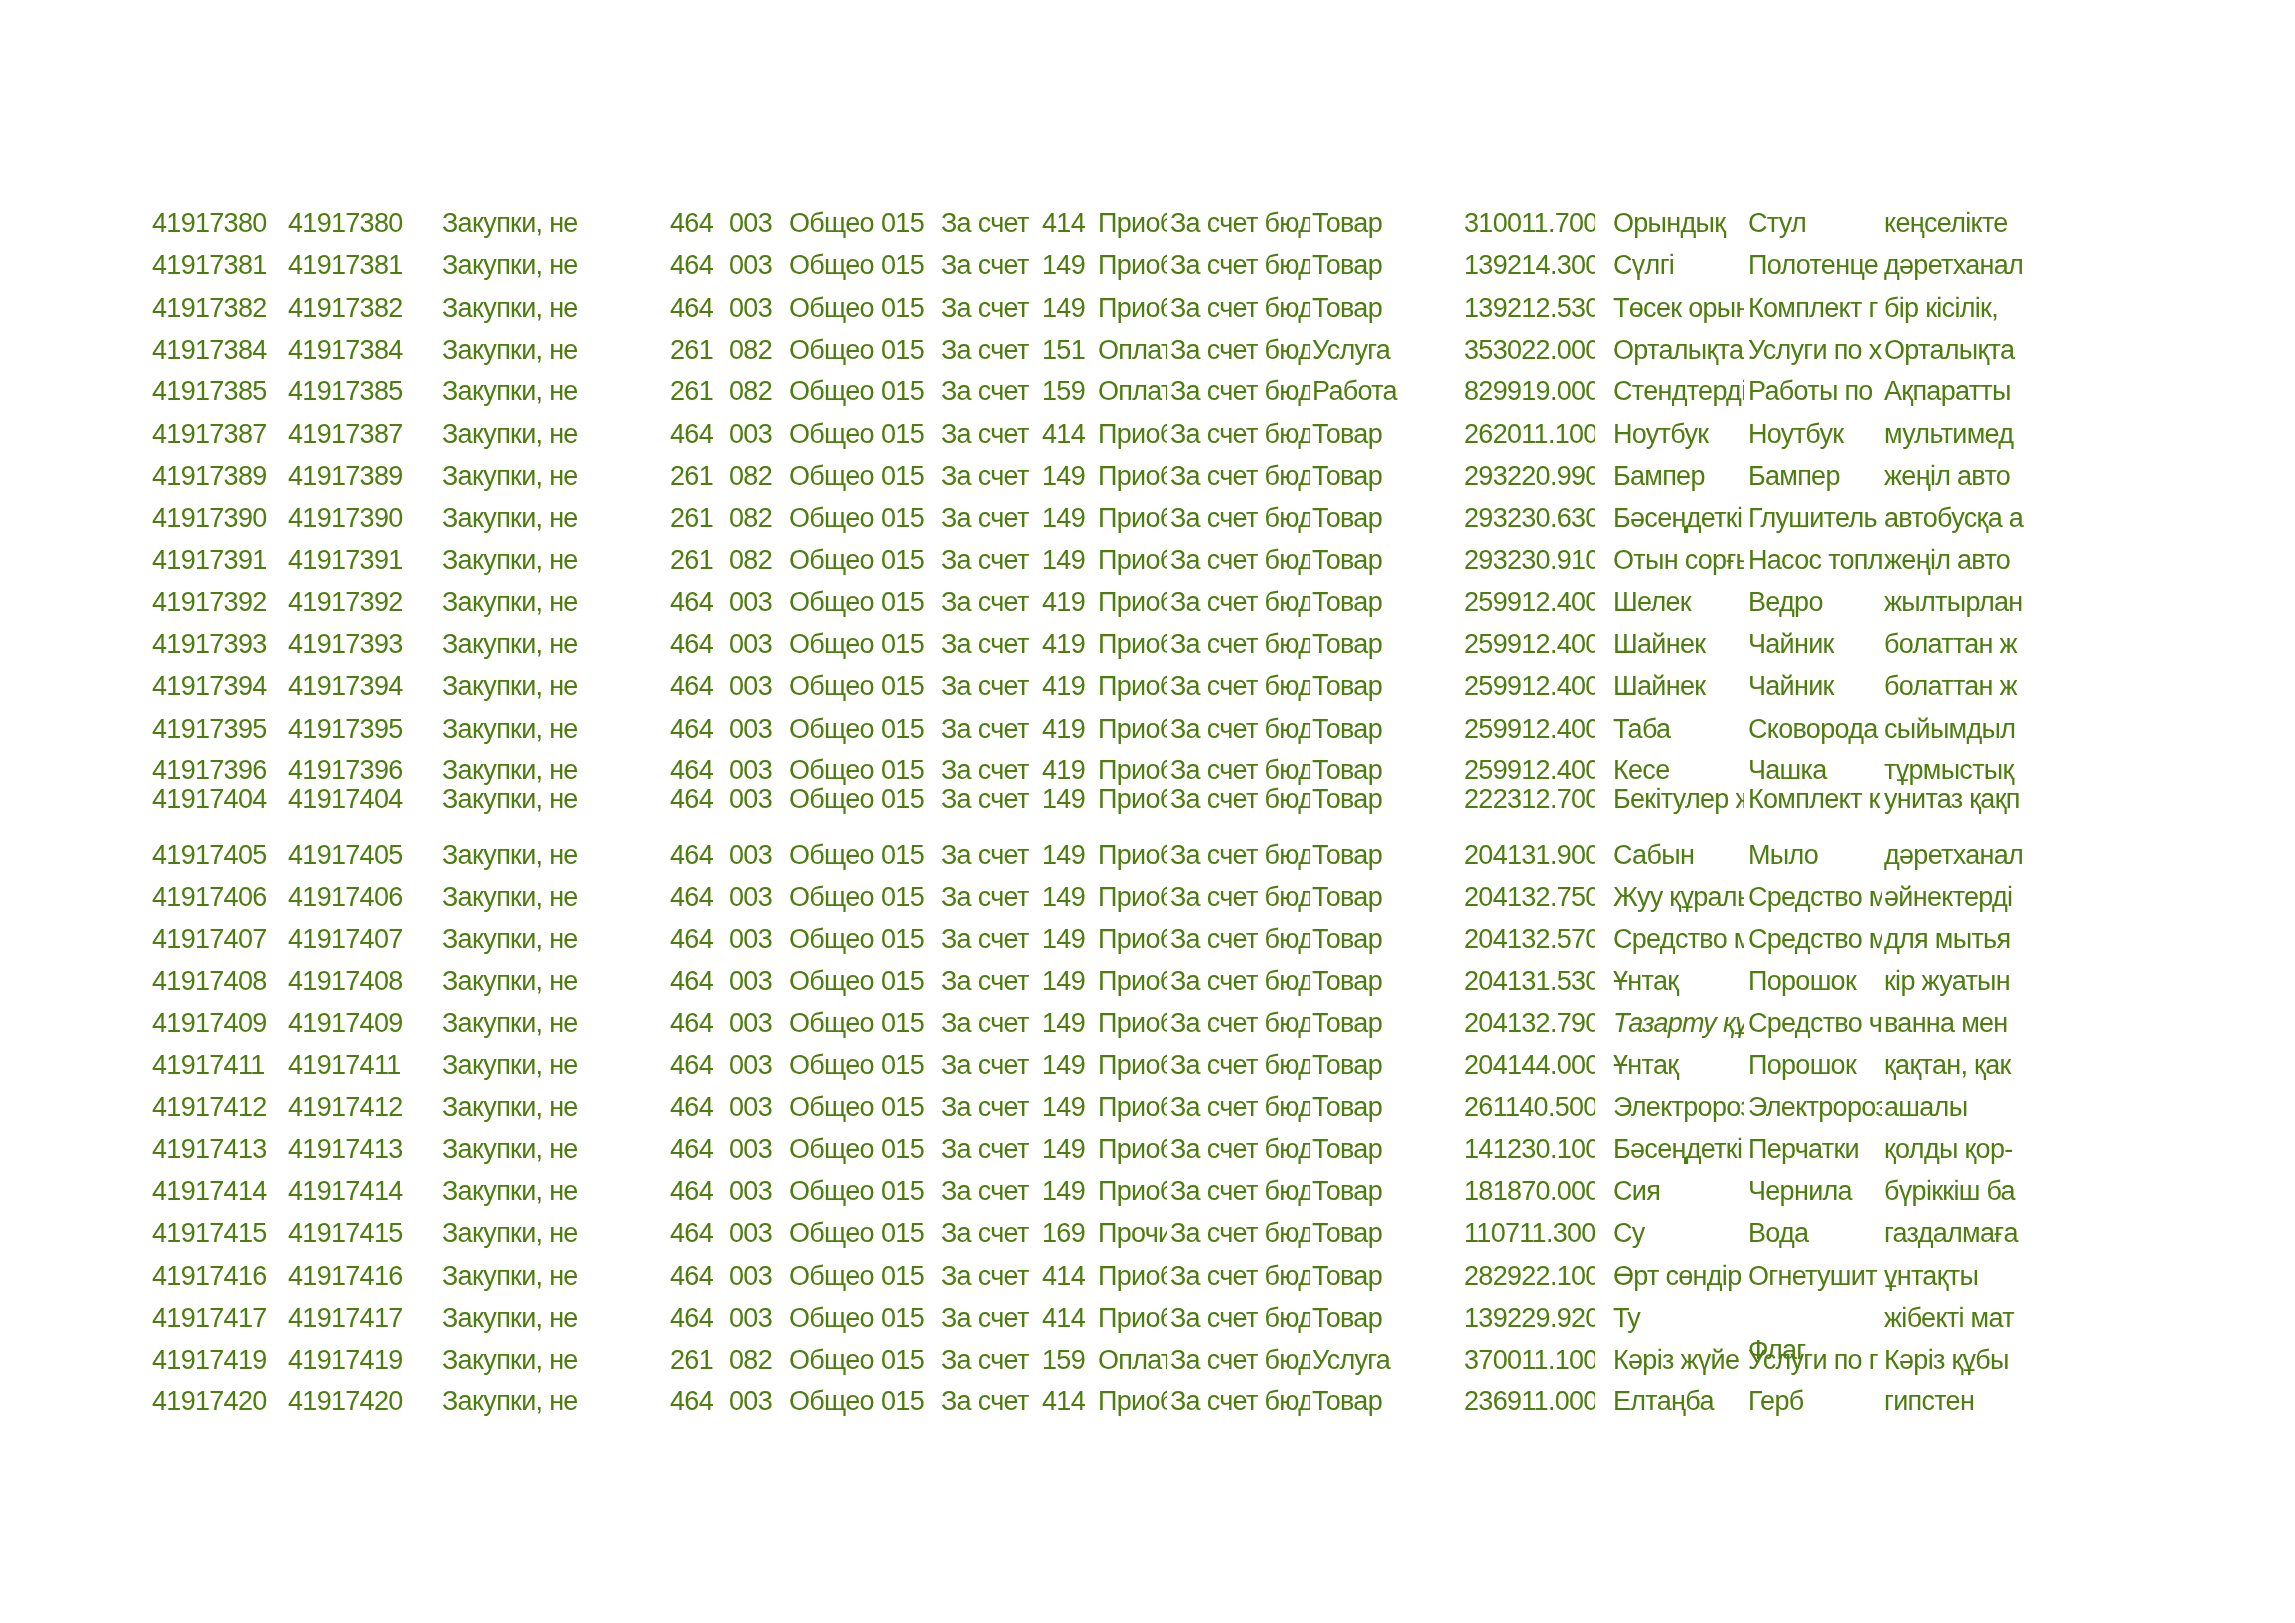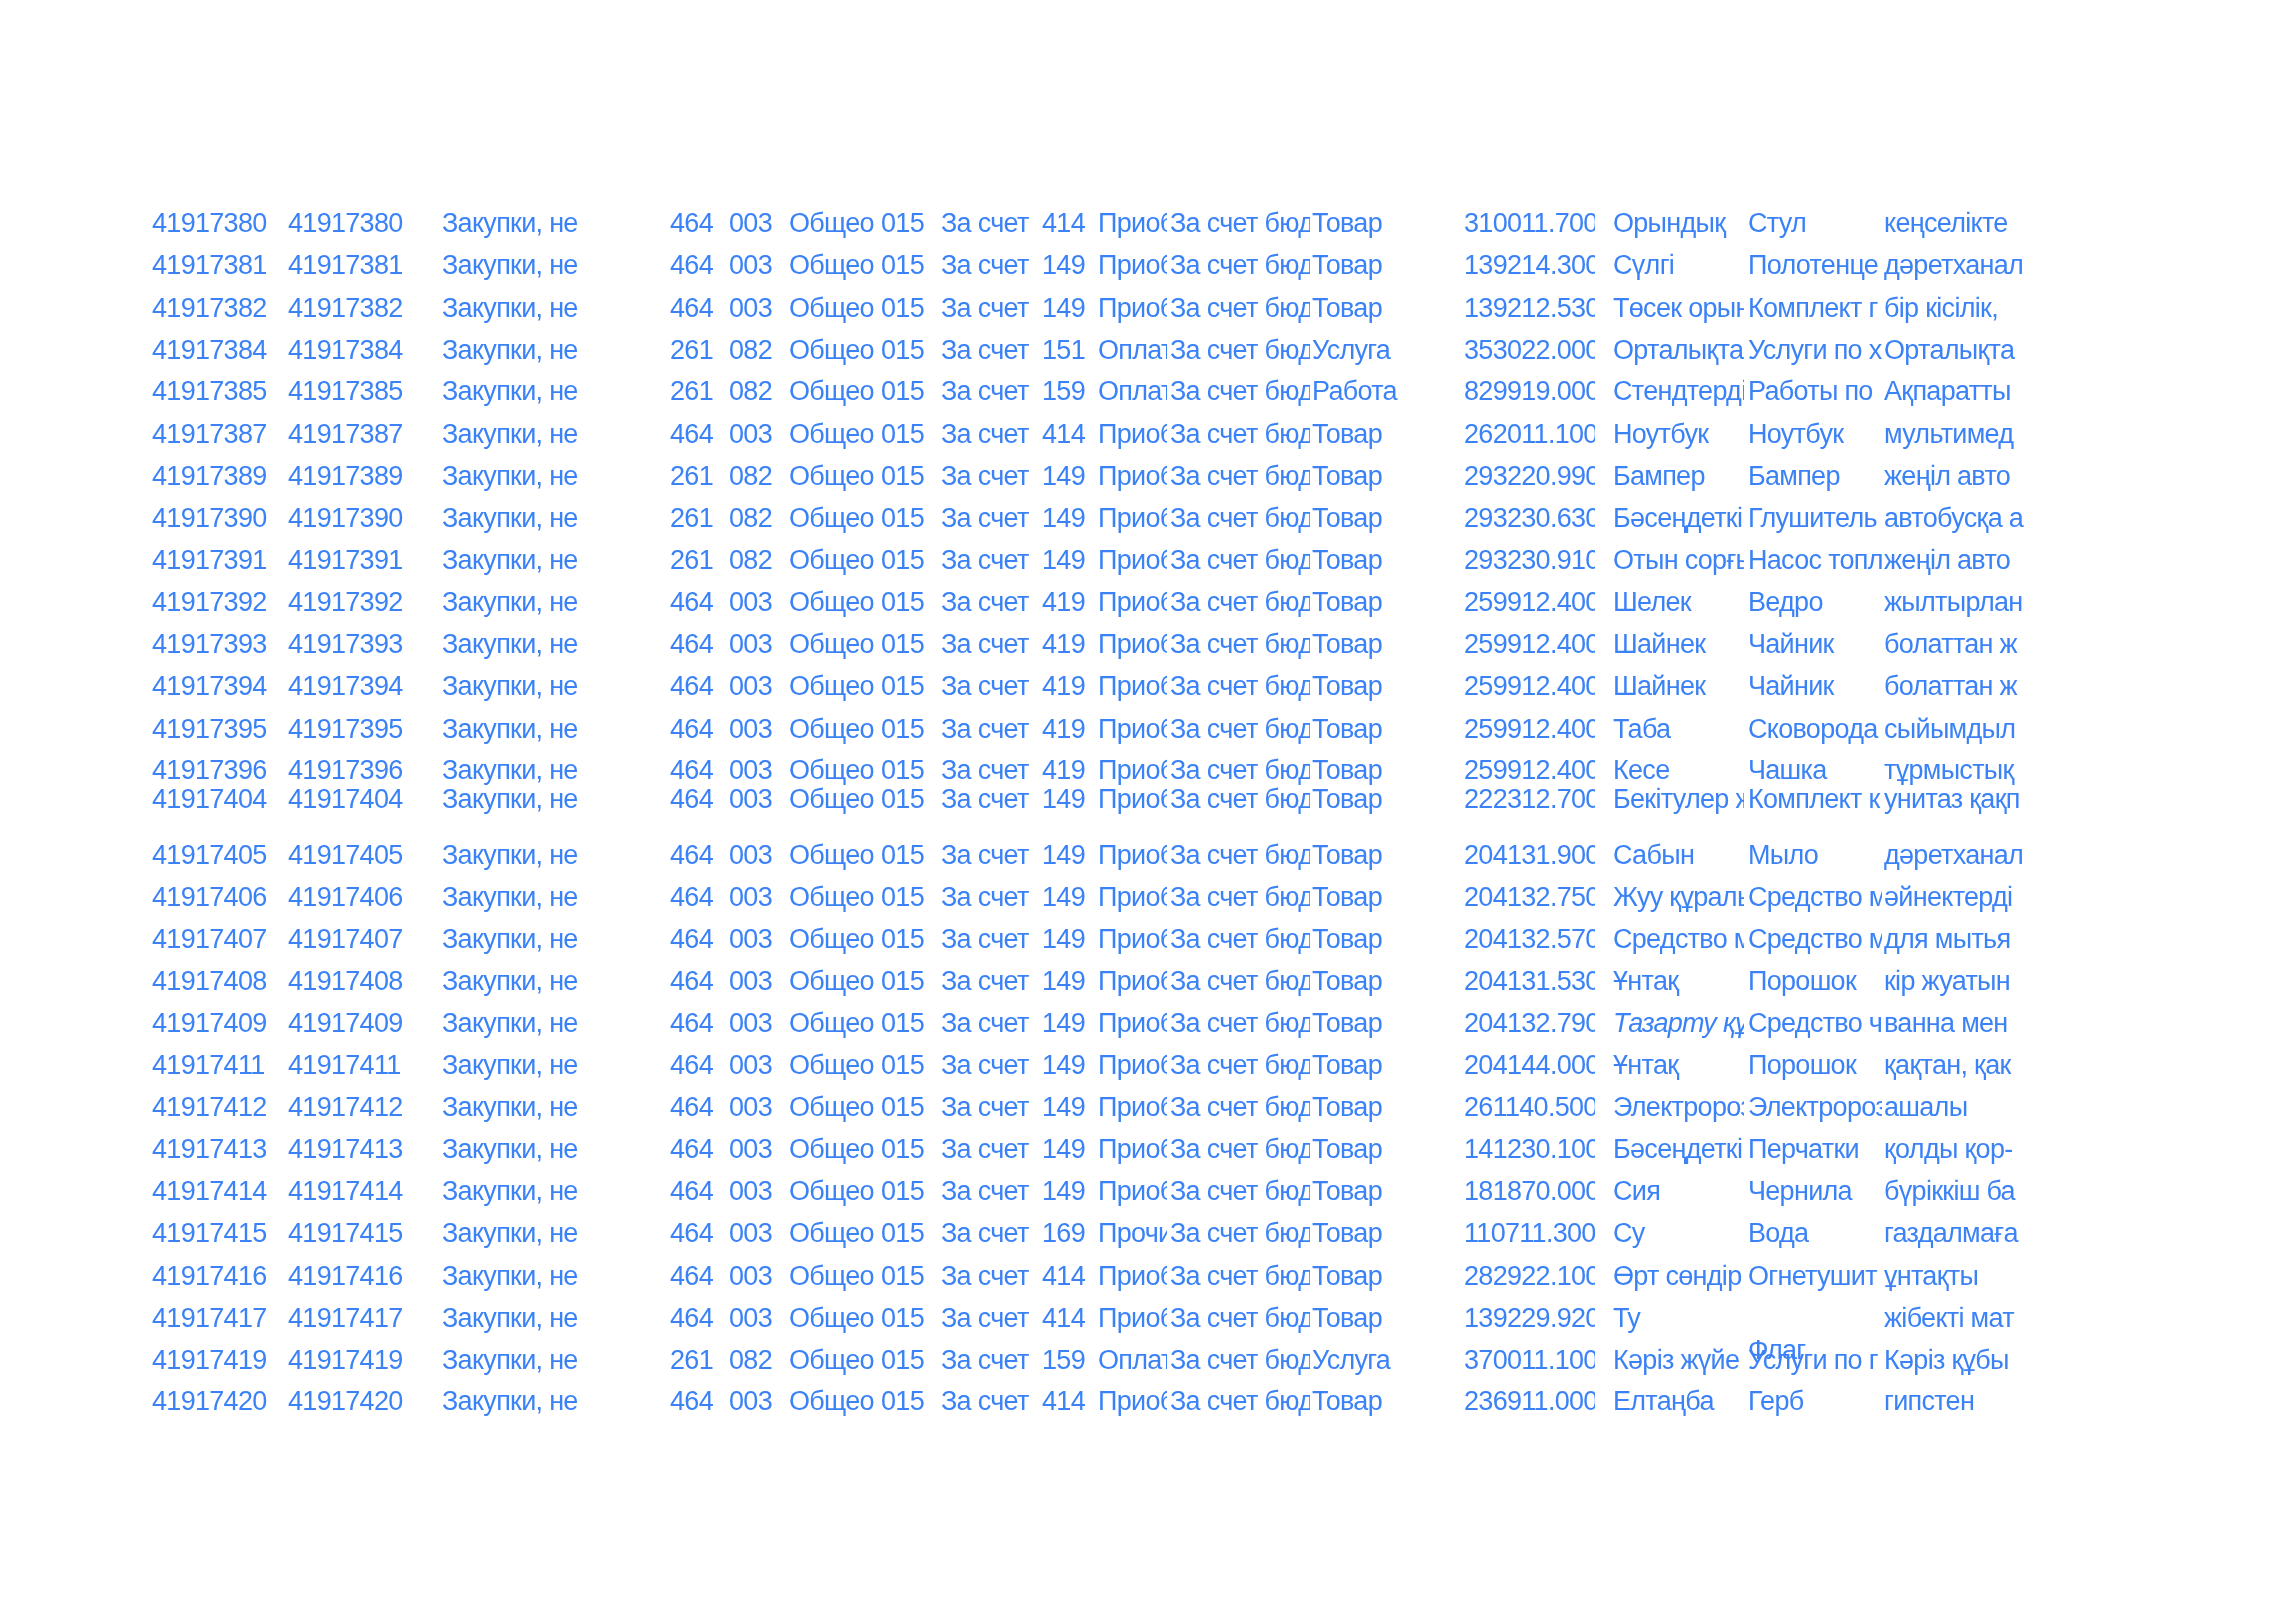--- a/index.html
+++ b/index.html
@@ -36,21 +36,21 @@
     top: 0;
     height: 38px;
     line-height: 38px;
     overflow: hidden;
     white-space: nowrap;
   }
 </style>
 </head>
 <body>
 
-<div class="sheet" style="background: rgb(255, 255, 255); color: #3b82f6; border-radius: 16px;">
+<div class="sheet" style="background: rgb(255, 255, 255); color: #4d7c0f; border-radius: 16px;">
   <div class="table" id="table">
       <div class="row" style="top: 204px;">
         <div class="cell" style="left: 152px; width: 128px;">41917380</div>
         <div class="cell" style="left: 288px; width: 131px;">41917380</div>
         <div class="cell" style="left: 442px; width: 157px;">Закупки, не</div>
         <div class="cell" style="left: 670px; width: 55px;">464</div>
         <div class="cell" style="left: 729px; width: 56px;">003</div>
         <div class="cell" style="left: 789px; width: 86px;">Общео</div>
         <div class="cell" style="left: 881px; width: 56px;">015</div>
         <div class="cell" style="left: 941px; width: 98px;">За счет</div>

